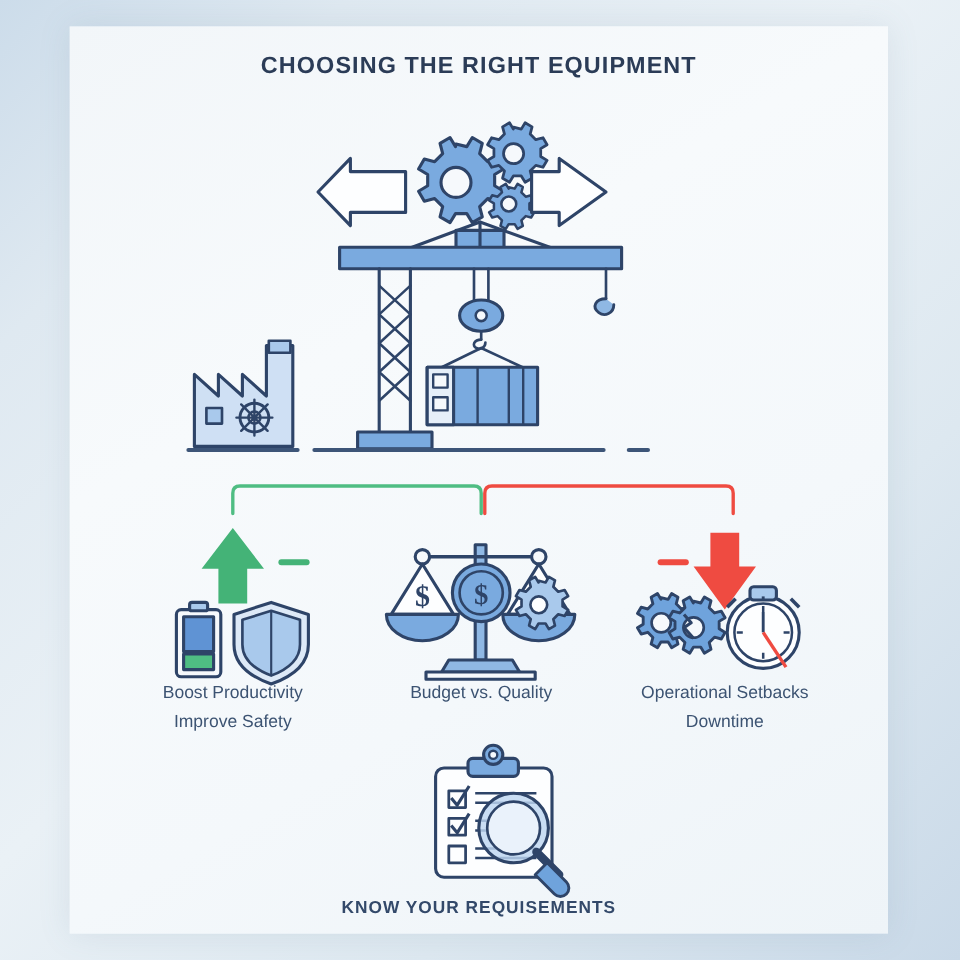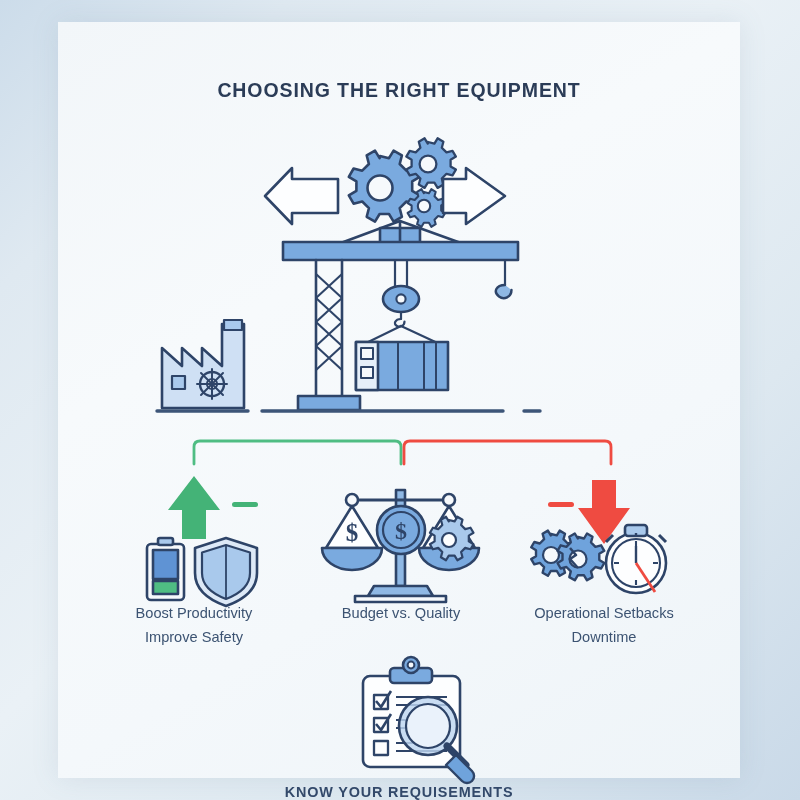--- a/index.html
+++ b/index.html
@@ -22,21 +22,20 @@
     left: 58px;
     top: 22px;
     width: 682px;
     height: 756px;
     background: linear-gradient(150deg, #f2f6f9 0%, #f7fafc 35%, #f4f8fb 65%, #eef4f8 100%);
     box-shadow: 0 0 26px rgba(90,120,150,0.13);
   }
   #stage {
     position: absolute;
     inset: 0;
-    margin-top: 36px;
   }
   svg.layer {
     position: absolute;
     left: 0;
     top: 0;
     width: 800px;
     height: 800px;
     overflow: visible;
   }
   .title-text {

